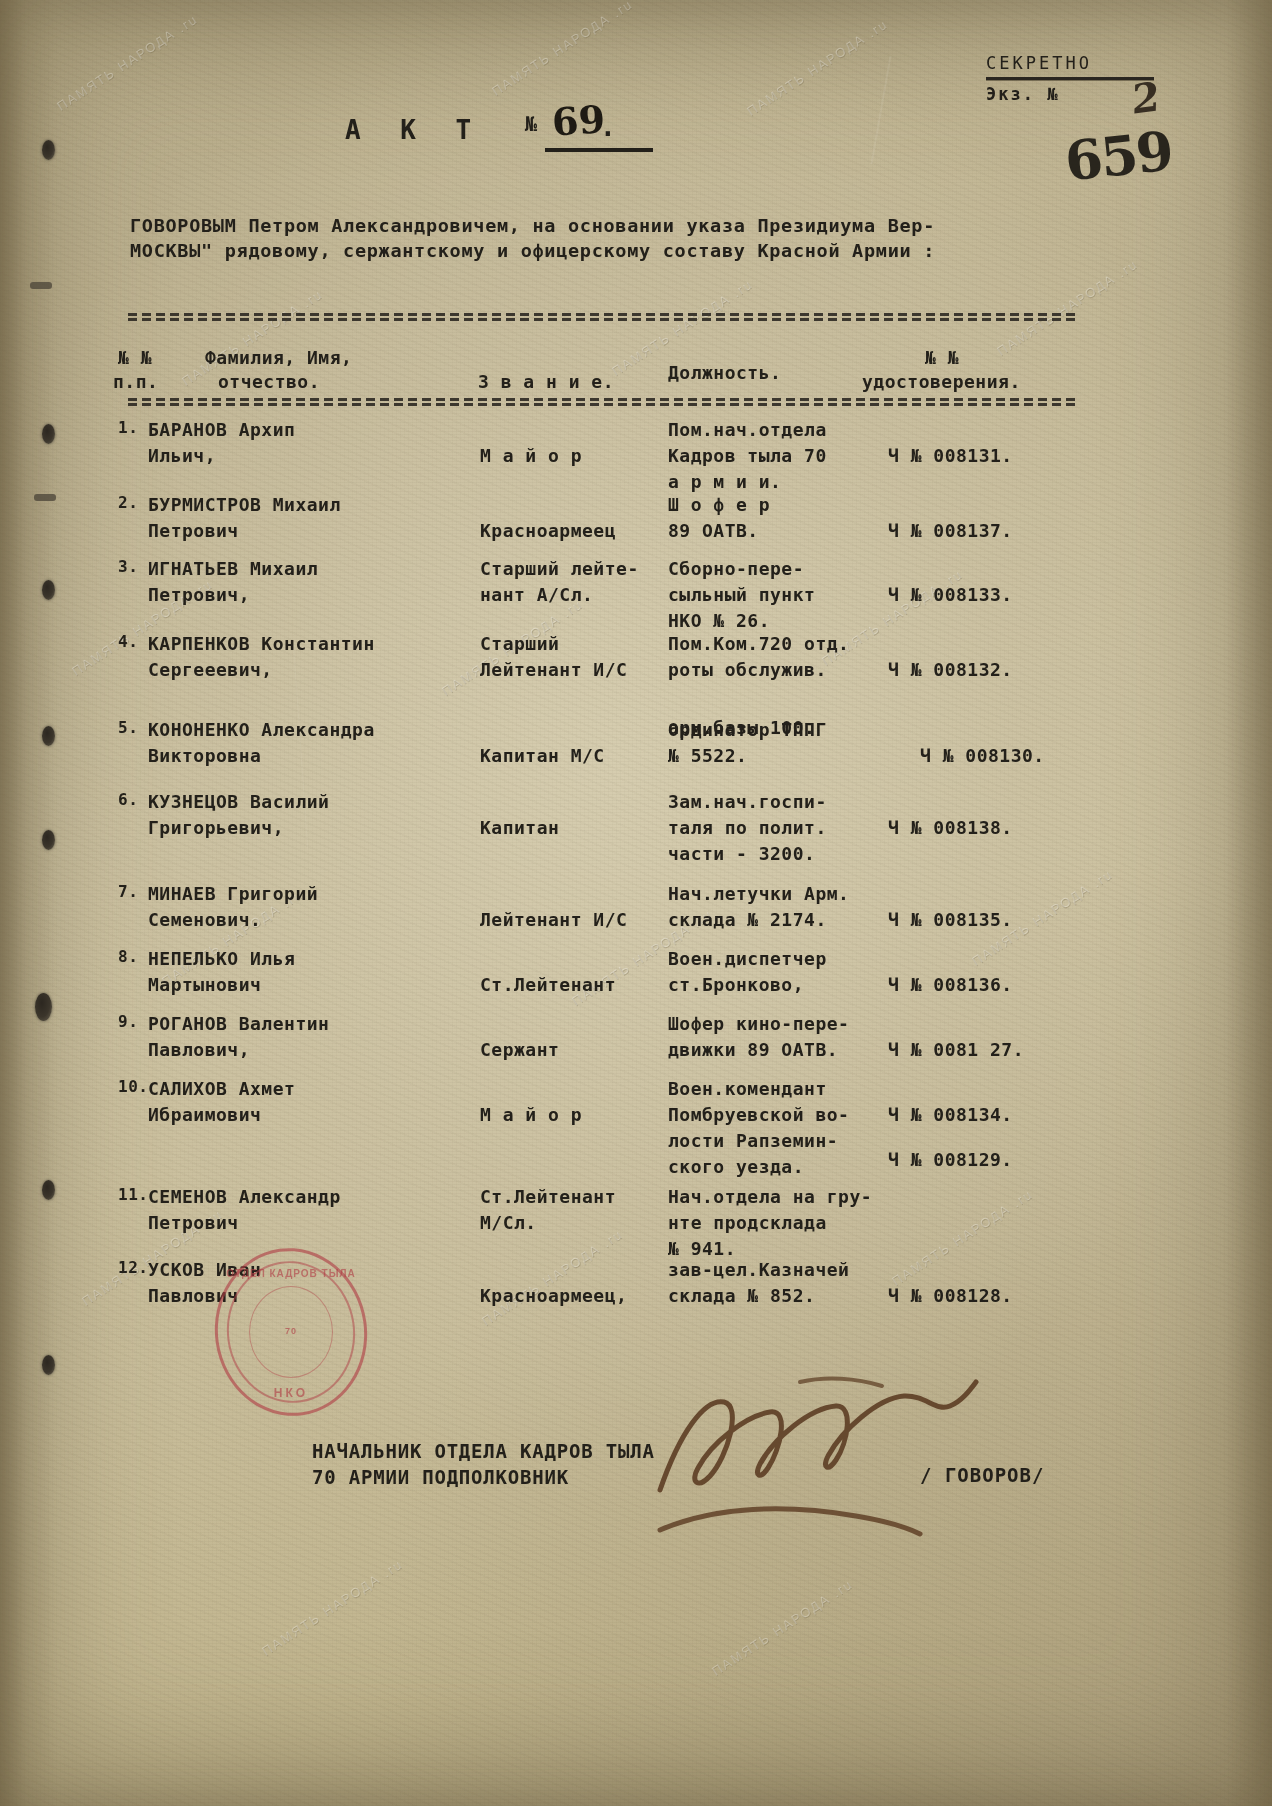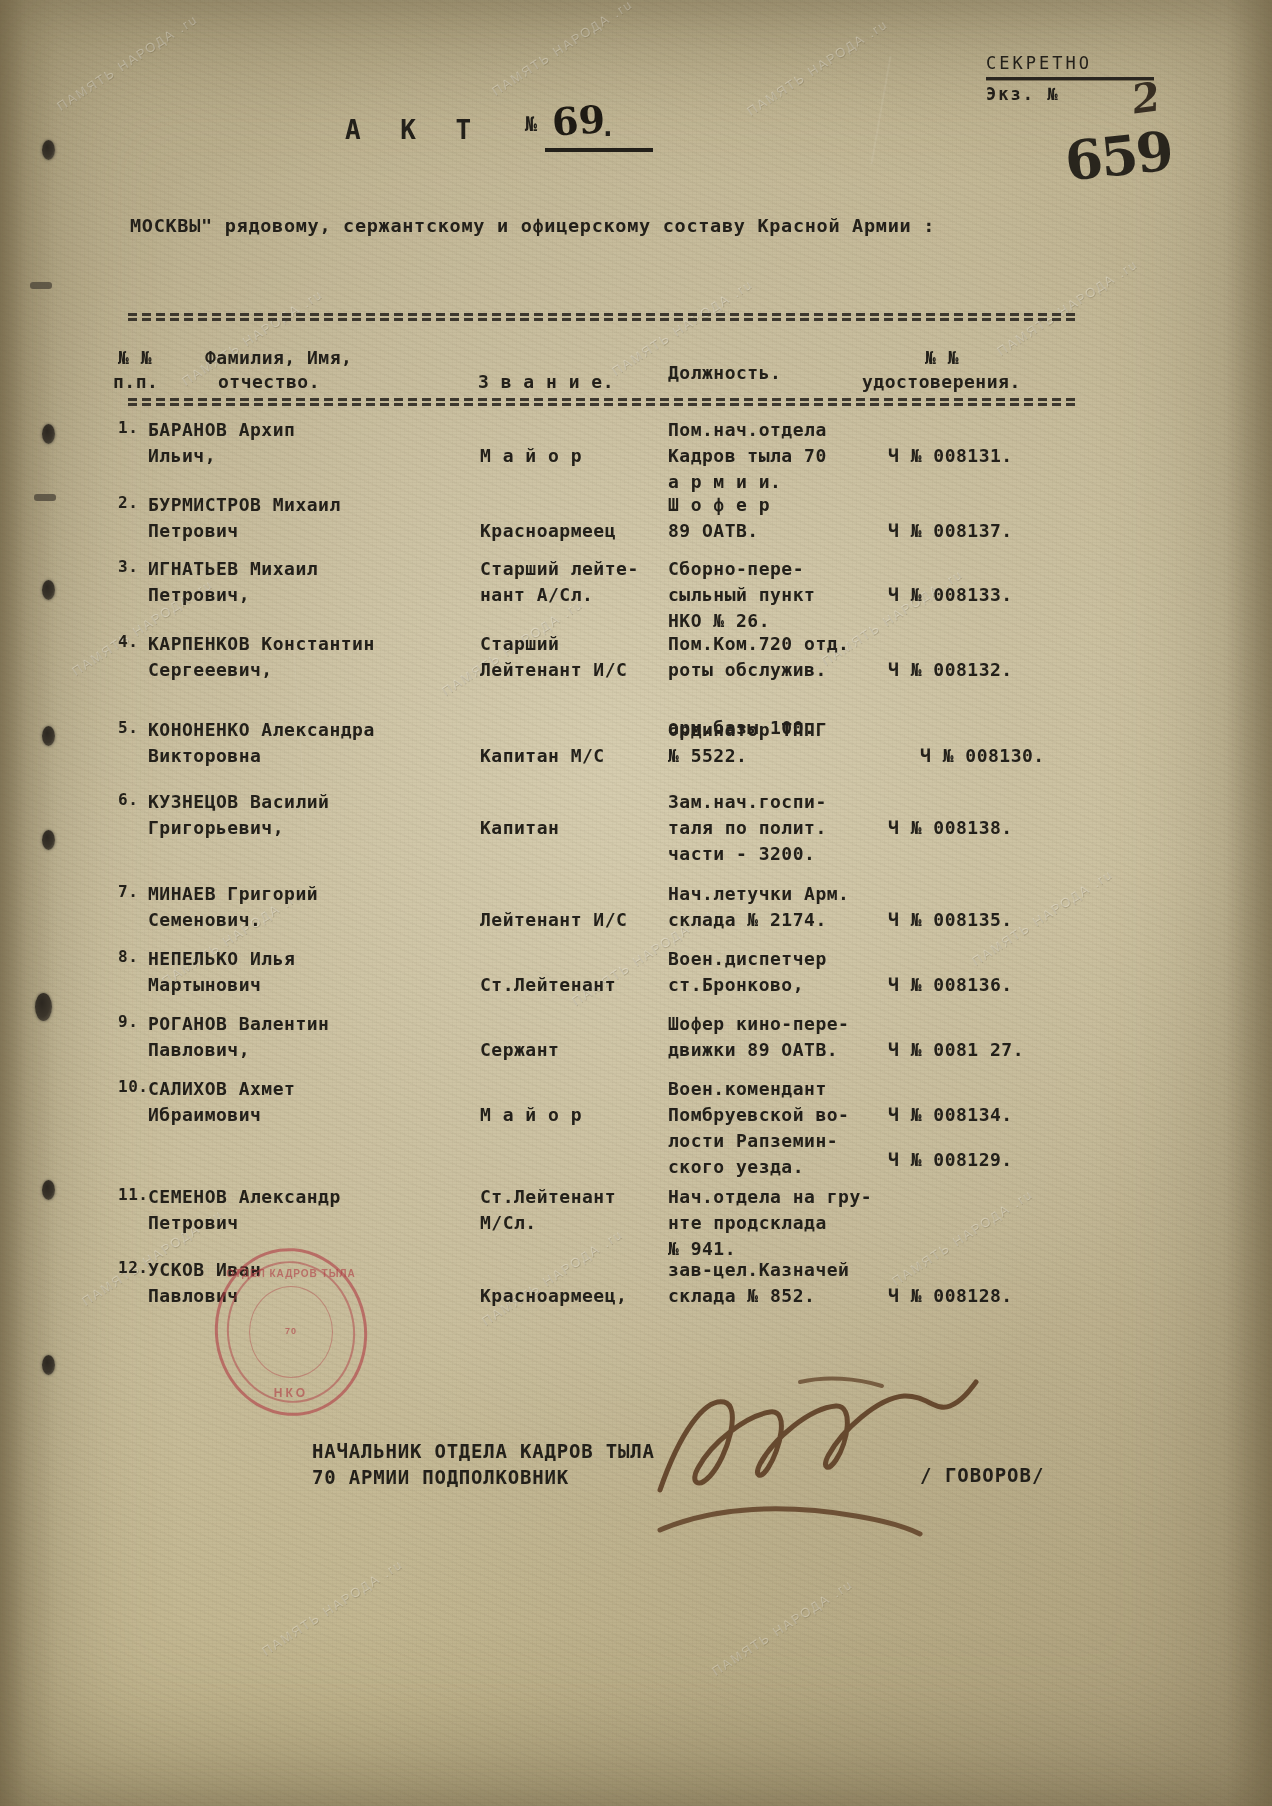--- a/index.html
+++ b/index.html
@@ -169,20 +169,21 @@
   <div class="hand-659">659</div>
 
   <div class="title typed">А К Т</div>
   <div class="title-no typed">№</div>
   <div class="title-num-hand">69</div>
   <div class="title-dot typed">.</div>
   <div class="title-underline"></div>
 
 
   <div class="para">
+    <div>ГОВОРОВЫМ Петром Александровичем, на основании указа Президиума Вер-</div>
     <div>МОСКВЫ" рядовому, сержантскому и офицерскому составу Красной Армии :</div>
   </div>
 
   <div class="rule-dd" style="top:313px;"></div>
 
   <div class="thead">
     <div class="th typed" style="left:118px;top:347px;">№ №</div>
     <div class="th typed" style="left:113px;top:371px;">п.п.</div>
     <div class="th typed" style="left:205px;top:347px;">Фамилия, Имя,</div>
     <div class="th typed" style="left:218px;top:371px;">отчество.</div>

